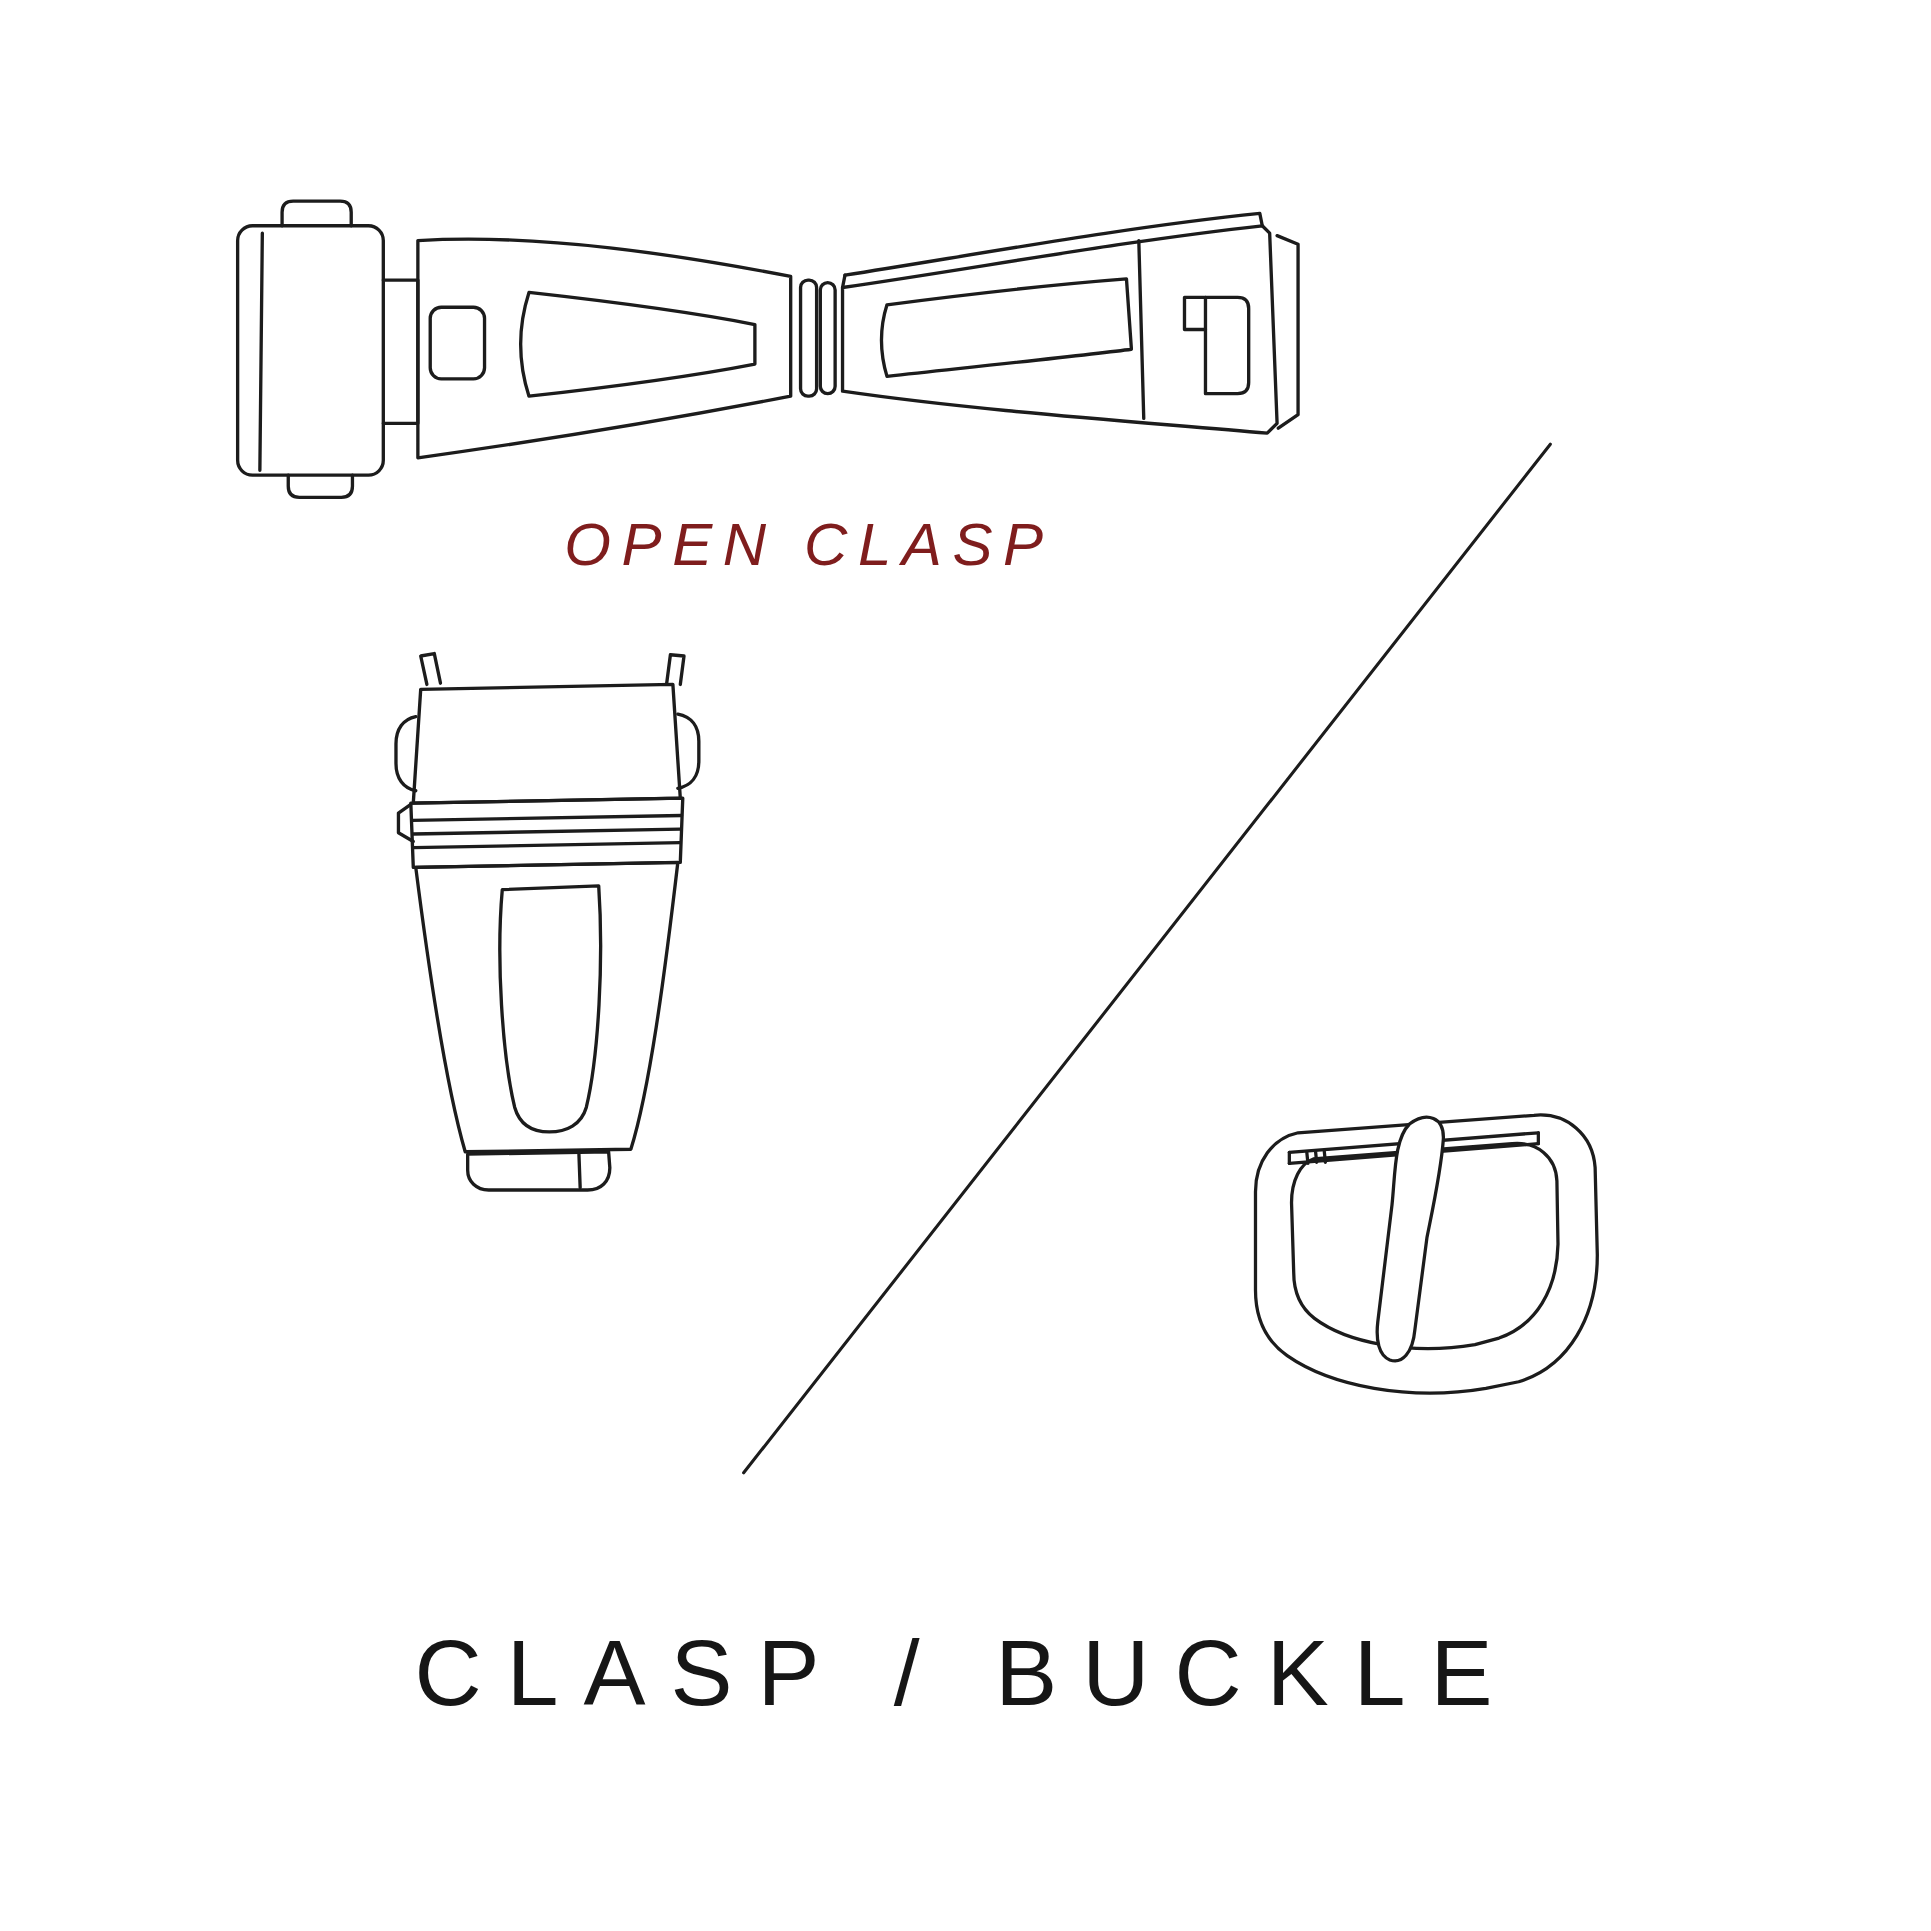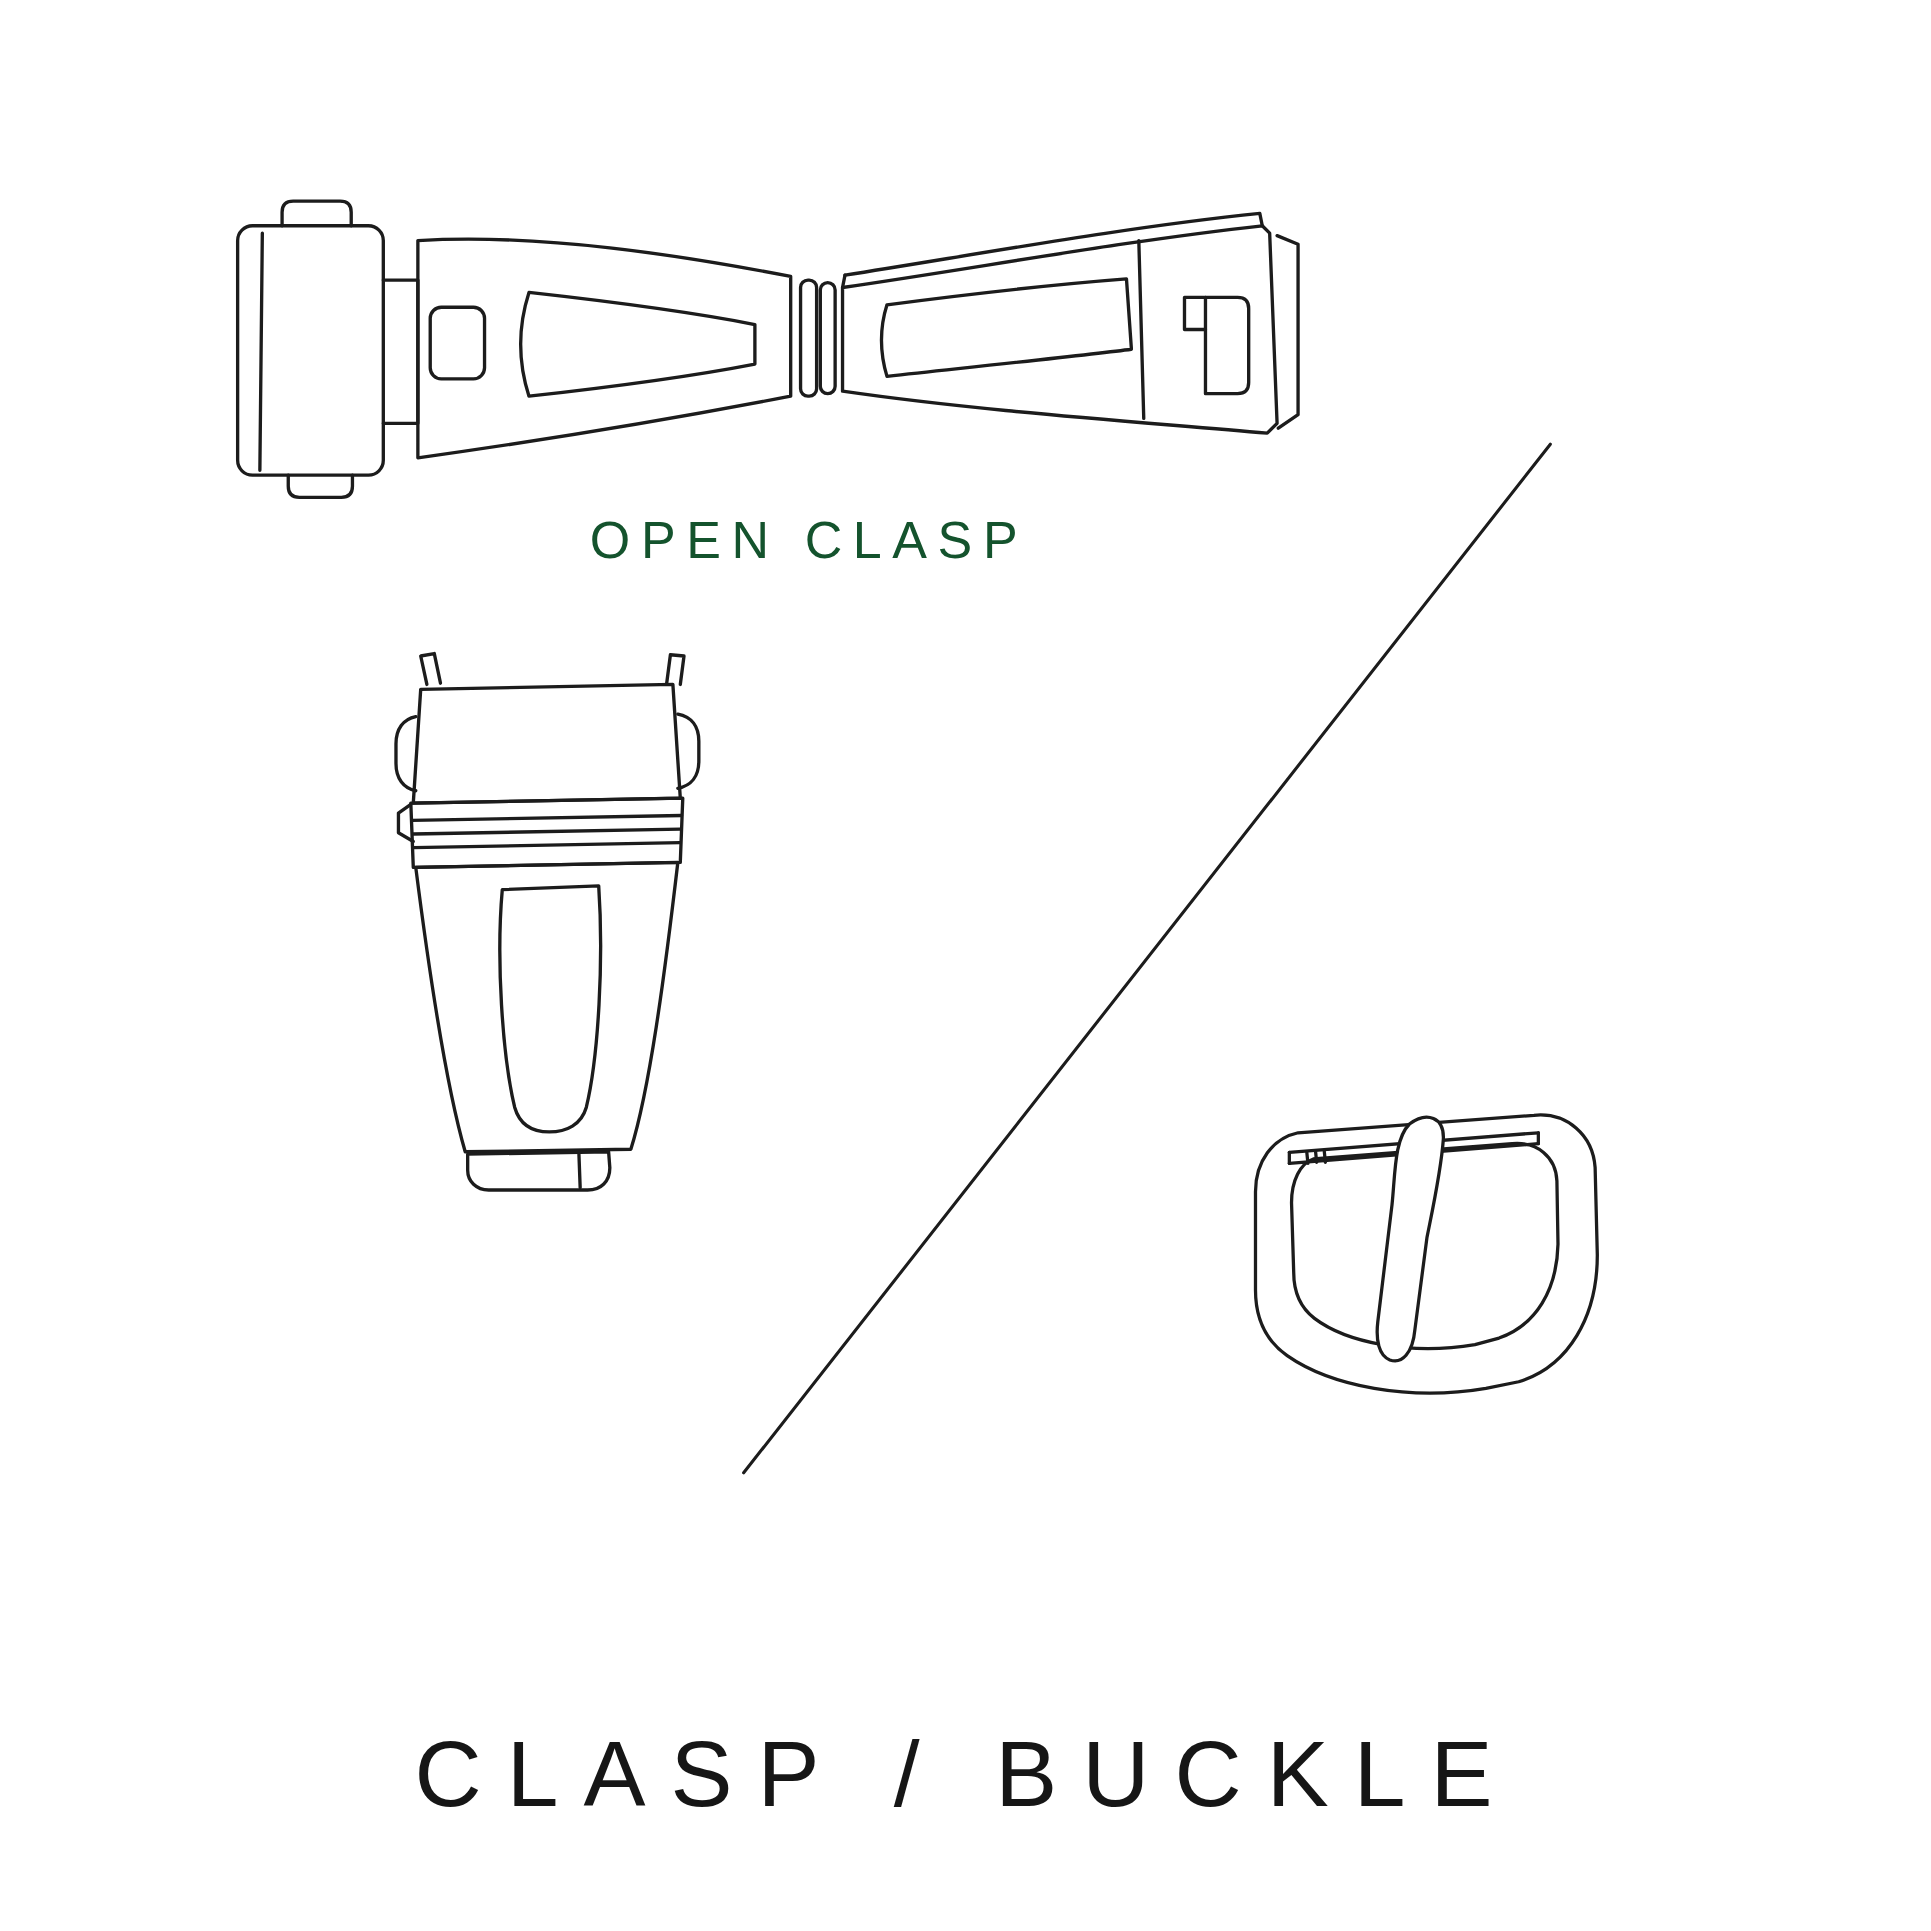--- a/index.html
+++ b/index.html
@@ -20,31 +20,32 @@
   .fig svg { display: block; width: 100%; height: 100%; }
   .stroke {
     fill: none;
     stroke: var(--ink);
     stroke-linecap: round;
     stroke-linejoin: round;
   }
   .caption {
     position: absolute;
     transform: translateX(-50%);
-    color: #14532d;
-    font-size: 52px;
+    color: #7f1d1d;
+    font-size: 60px;
     letter-spacing: 10.6px;
     font-weight: 400;
     white-space: nowrap;
+    font-style: italic;
   }
   .caption-open { left: 809px; top: 510px; }
   .caption-closed { left: 534px; top: 1236px; }
   .page-title {
     position: absolute;
-    left: 966px; top: 1721px;
+    left: 966px; top: 1620px;
     transform: translateX(-50%);
     margin: 0;
     color: #161616;
     font-size: 93px;
     letter-spacing: 25px;
     font-weight: 400;
     white-space: nowrap;
   }
   .fig-open   { left: 210px;  top: 169px;  width: 1112px; height: 358px; }
   .fig-closed { left: 371px;  top: 635px;  width: 359px;  height: 581px; }

